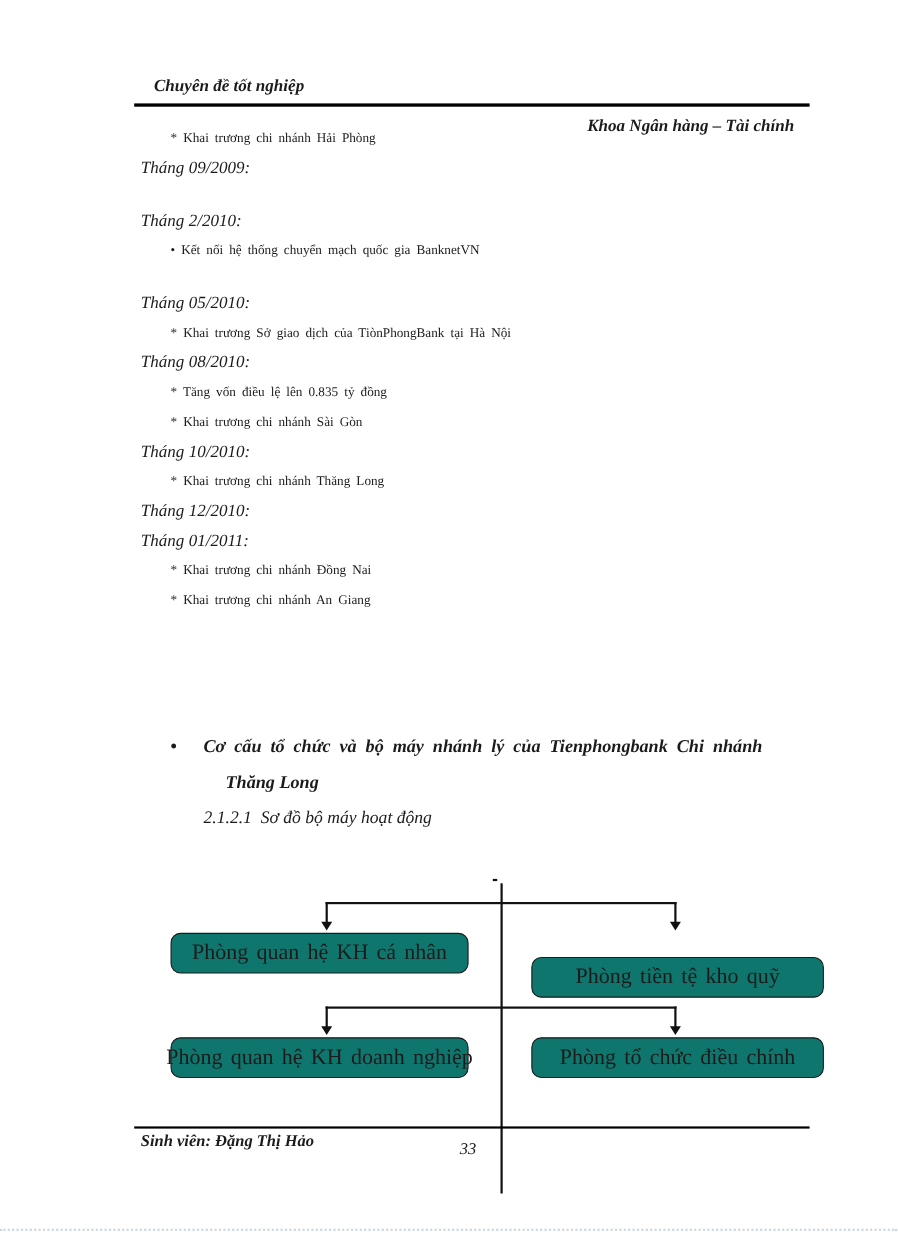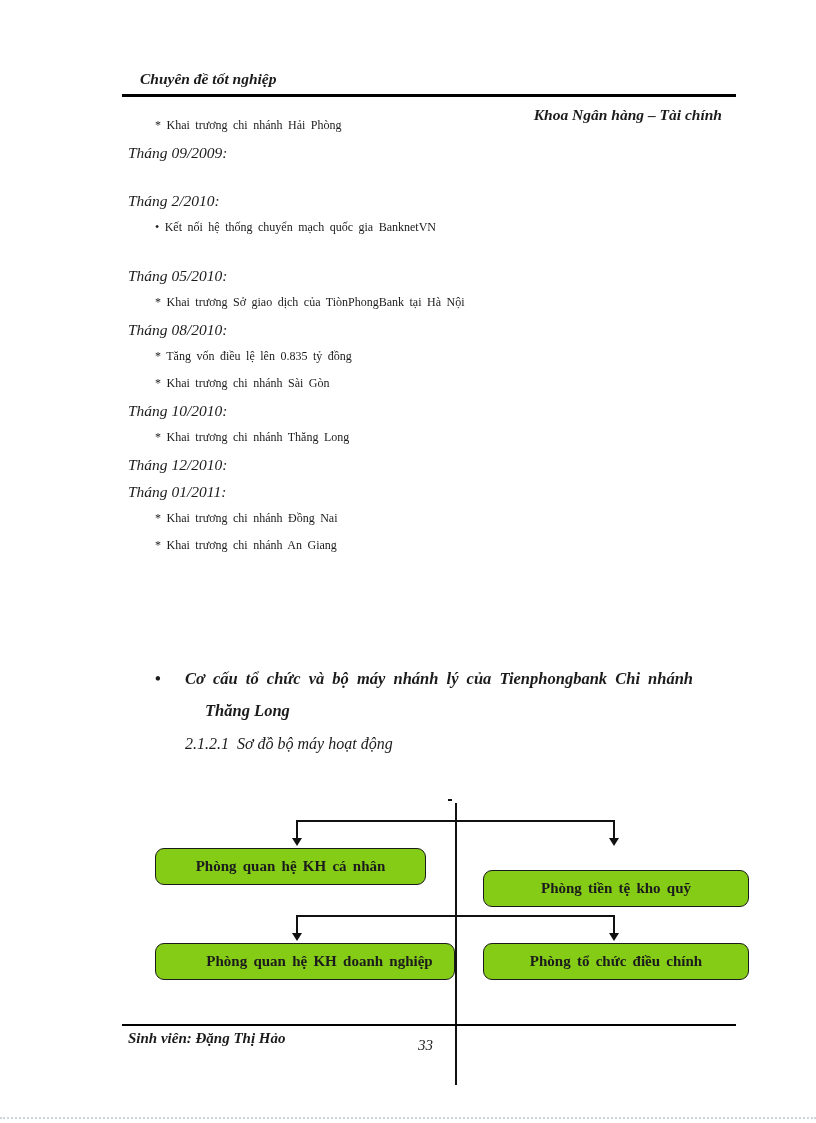--- a/index.html
+++ b/index.html
@@ -23,25 +23,25 @@
   .heading .l1{height:32px;line-height:32px;padding-left:27px;word-spacing:4px;white-space:nowrap;}
   .heading .l1 .bullet{display:inline-block;width:30px;font-style:normal;}
   .heading .l2{height:32px;line-height:32px;padding-left:77px;white-space:nowrap;}
   .subheading{position:absolute;left:152px;top:733px;height:22px;line-height:22px;font-style:italic;font-size:16px;white-space:pre;margin-left:33px;}
   
   .line{position:absolute;background:#111;}
   .arrow-down{position:absolute;width:0;height:0;border-left:5px solid transparent;border-right:5px solid transparent;border-top:8px solid #111;}
   .obox{
     position:absolute;height:35px;border:1.6px solid #1b1b1b;border-radius:9px;
     display:flex;align-items:center;justify-content:center;
-    font-weight:bold;font-size:15px;word-spacing:2.5px;white-space:nowrap;background:#84cc16;
+    font-weight:normal;font-size:20px;word-spacing:2.5px;white-space:nowrap;background:#0f766e;
   }
   .b1{left:155px;top:848px;width:269px;}
   .b2{left:483px;top:848px;width:264px;margin-top:22px;}
-  .b3{left:155px;top:943px;width:269px;padding-left:29px;}
+  .b3{left:155px;top:943px;width:269px;}
   .b4{left:483px;top:943px;width:264px;}
   
   .ftr-rule{position:absolute;left:122px;top:1024px;width:614px;height:2px;background:#000;}
   .ftr-left{position:absolute;left:128px;top:1030px;font-size:15px;font-weight:bold;font-style:italic;white-space:nowrap;}
   .page-num{position:absolute;left:418px;top:1037px;font-size:15px;font-style:italic;}
   .bottom-dots{position:absolute;left:0;top:1117px;width:816px;height:0;border-top:2px dotted #bcc9d3;opacity:.75;}
 </style>
 </head>
 <body>
 

